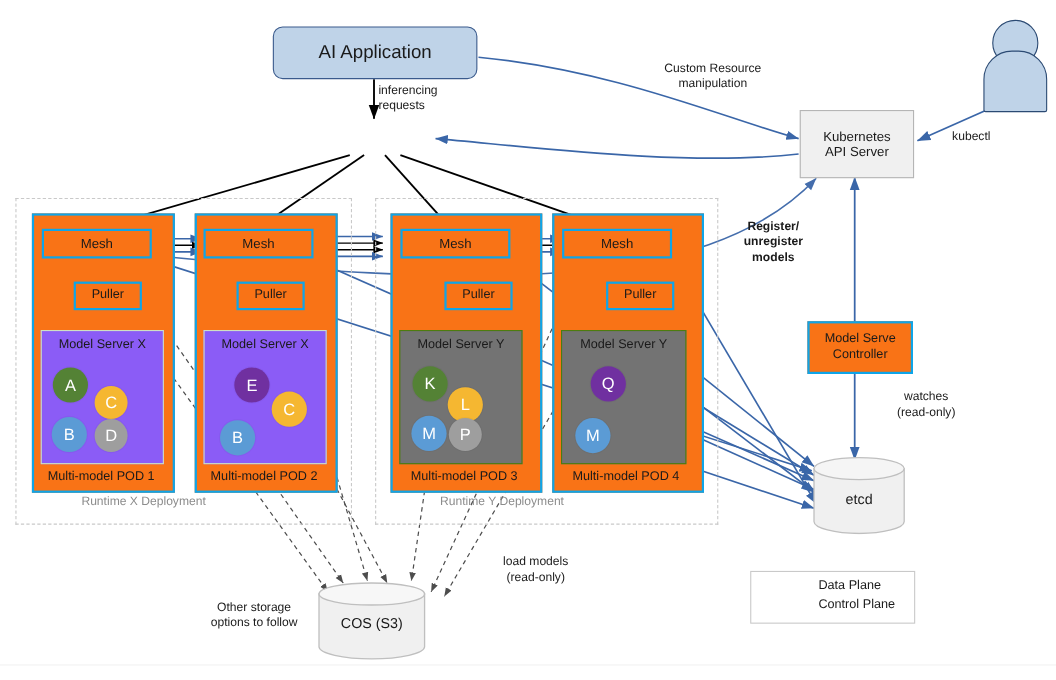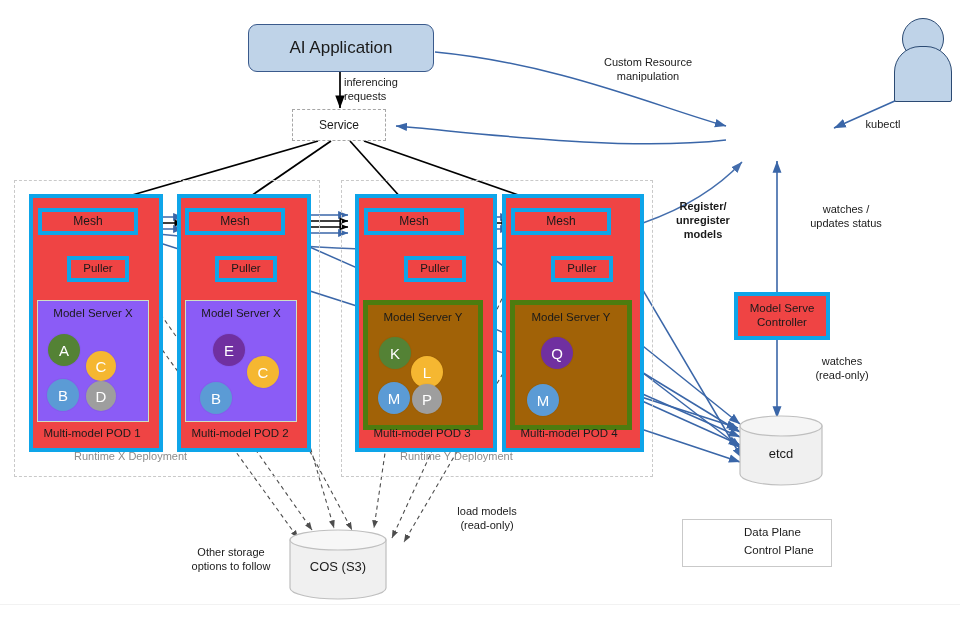--- a/index.html
+++ b/index.html
@@ -4,28 +4,28 @@
 <style>
   html,body{margin:0;padding:0;background:#ffffff;}
   body{width:960px;height:618px;position:relative;overflow:hidden;
        font-family:"Liberation Sans","DejaVu Sans",sans-serif;color:#1a1a1a;}
   #canvas{position:absolute;left:0;top:0;width:896px;height:618px;}
   svg.layer{position:absolute;left:0;top:0;width:960px;height:618px;pointer-events:none;}
 
   .node{position:absolute;box-sizing:border-box;display:flex;align-items:center;
         justify-content:center;text-align:center;line-height:1.18;}
 
-  .box{border:4px solid #0ea5e9;background:#ef4444;}
+  .box{border:2px solid #0ea5e9;background:#f97316;}
   .box-gray{border:1px solid #b5b5b5;background:#f0f0f0;}
   .rounded-blue{border:1px solid #3a5a8c;background:#bfd3e8;border-radius:9px;}
   .dashed{border:1px dashed #a6a6a6;background:transparent;}
   .dashed-light{border:1px dashed #c9c9c9;background:transparent;}
 
   .srv-green{background:#8b5cf6;border:1px solid #cfe0c3;}
-  .srv-peach{background:#a16207;border:5px solid #4d7c0f;}
+  .srv-peach{background:#737373;border:1px solid #4d7c0f;}
 
   .server-title{position:absolute;top:6px;left:0;right:0;font-size:11.5px;
                 text-align:center;color:#1a1a1a;}
 
   .circle{position:absolute;border-radius:50%;display:flex;align-items:center;
           justify-content:center;color:#ffffff;font-size:15px;
           box-shadow:0 0 0 1px rgba(0,0,0,.03);}
 
   .lbl{position:absolute;font-size:11px;color:#1a1a1a;line-height:1.25;
        text-align:center;white-space:pre-line;}
@@ -140,40 +140,39 @@
     </g>
   </svg>
 
   <div class="node rounded-blue" style="left:248px;top:24px;width:186px;height:48px;font-size:17px;">
     <span>AI Application</span>
   </div>
 
   <div class="lbl" style="left:344px;top:76px;width:92px;text-align:left;">inferencing
 requests</div>
 
-  <div class="node dashed" style="left:292px;top:109px;width:94px;height:32px;font-size:12px;">
-    <span>Service</span>
-  </div>
 
   <div class="lbl" style="left:568px;top:56px;width:160px;">Custom Resource
 manipulation</div>
 
+  <div class="node box-gray" style="left:727px;top:100px;width:104px;height:62px;font-size:12px;white-space:pre-line;">
+    <span>Kubernetes
+API Server</span>
+  </div>
 
   <div style="position:absolute;left:888px;top:18px;width:68px;height:84px;">
     <div class="person-head" style="left:14px;top:0px;width:40px;height:40px;"></div>
     <div class="person-body" style="left:6px;top:28px;width:56px;height:54px;"></div>
   </div>
   <div class="lbl" style="left:848px;top:118px;width:70px;">kubectl</div>
 
   <div class="lbl" style="left:655px;top:200px;width:96px;font-weight:bold;">Register/
 unregister
 models</div>
 
-  <div class="lbl" style="left:790px;top:203px;width:112px;">watches /
-updates status</div>
 
   <div class="node box" style="left:734px;top:292px;width:96px;height:48px;font-size:11.5px;white-space:pre-line;">
     <span>Model Serve
 Controller</span>
   </div>
 
   <div class="lbl" style="left:790px;top:355px;width:104px;">watches
 (read-only)</div>
 
   <div class="cyl" style="left:738px;top:414px;width:86px;height:72px;">

